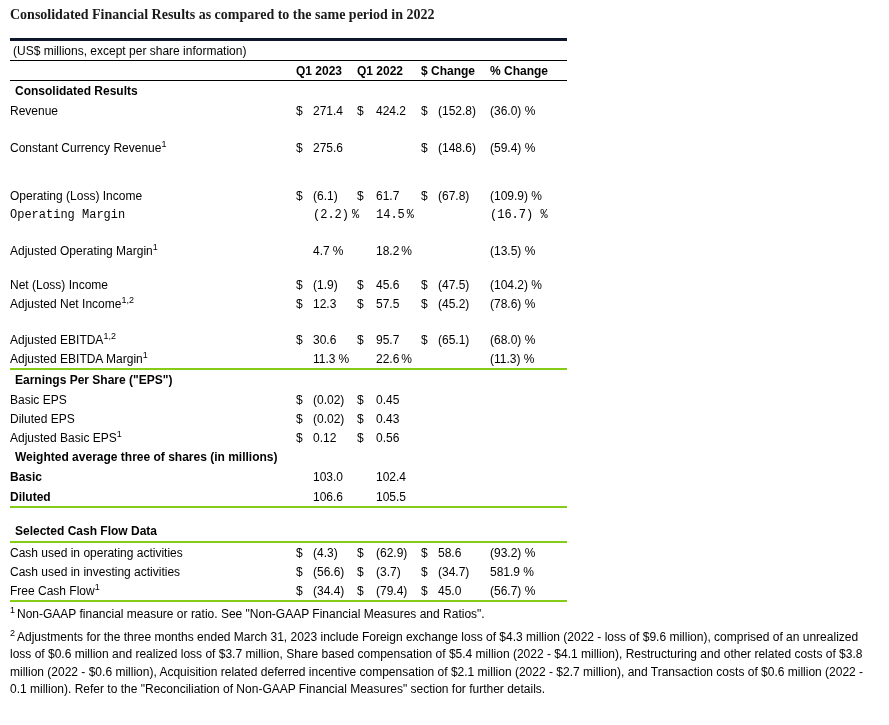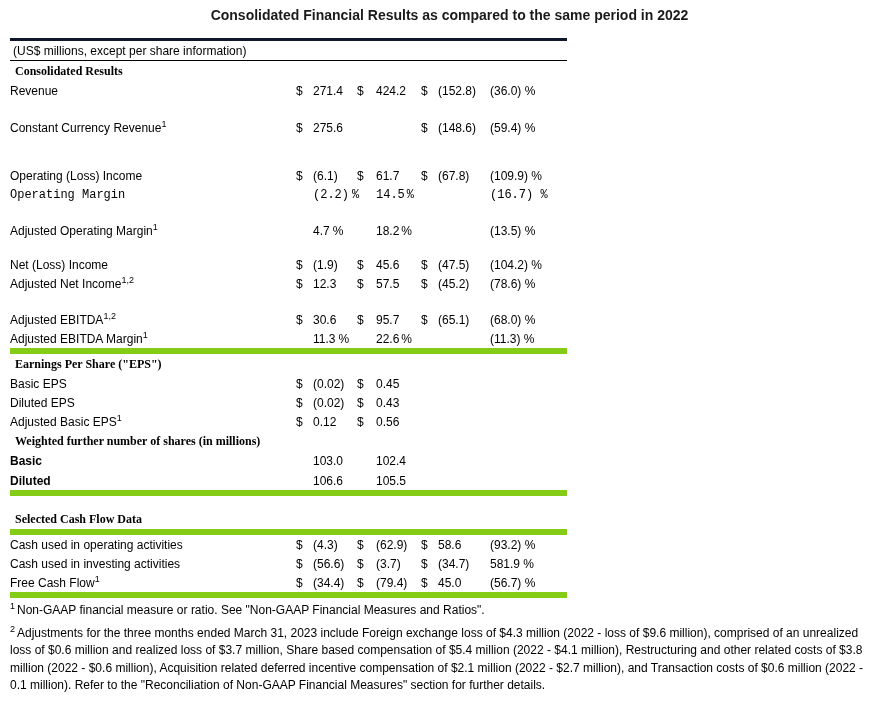--- a/index.html
+++ b/index.html
@@ -1,22 +1,21 @@
 <!DOCTYPE html>
 <html><head>
 <meta charset="utf-8">
 <style>
   html,body{margin:0;padding:0;background:#ffffff;}
   body{width:889px;height:725px;font-family:"Liberation Sans",sans-serif;color:#000000;overflow:hidden;}
 
   .title{
-    font-family:Liberation Sans, sans-serif;
+    font-family:Liberation Serif, serif;
     font-size:14px;font-weight:bold;color:#1a1a1a;
     margin:7px 0 0 10px;
-    text-align:center;
   }
 
   table.fin{
     border-collapse:collapse;table-layout:fixed;
     width:557px;margin:15px 0 0 10px;
     font-size:12px;
   }
   col.c-label{width:286px}
   col.c-d1{width:17px}
   col.c-v1{width:44px}
@@ -33,22 +32,22 @@
   tr.subtitle td{
     border-top:3px solid #0f172a;border-bottom:1px solid #000;
     font-weight:normal;padding-left:3px;
   }
   tr.head th{border-bottom:1px solid #000;font-weight:bold;}
   th.h-center{text-align:center;}
   th.h-right{text-align:right;}
   th.h-chg{padding-right:3px;}
   th.h-pct{padding-right:1px;}
 
-  tr.section td{font-weight:bold;height:20px;padding-left:5px;font-family:Liberation Serif, serif;}
-  tr.line td{border-bottom:6px solid #84cc16;}
+  tr.section td{font-weight:bold;height:20px;padding-left:5px;}
+  tr.line td{border-bottom:2px solid #84cc16;}
   tr.spacer td{height:auto;line-height:0;font-size:0;}
 
   td.lab{padding-left:5px;}
   td.lab.b{font-weight:bold;}
   td.d{text-align:left;}
   td.d2{padding-left:6px;}
   td.d3{padding-left:10px;}
   td.v{text-align:right;}
   .suf{display:inline-block;box-sizing:border-box;text-align:left;}
   td.v1 .suf{width:13px;padding-left:3px;}
@@ -74,20 +73,27 @@
       <col class="c-d2">
     <col class="c-v2">
       <col class="c-d3">
       <col class="c-v3">
       <col class="c-v4">
   </colgroup>
   <thead>
     <tr class="subtitle">
       <td colspan="8">(US$ millions, except per share information)</td>
     </tr>
+    <tr class="head">
+      <th></th>
+      <th colspan="2" class="h-center">Q1 2023</th>
+      <th colspan="2" class="h-center">Q1 2022</th>
+      <th colspan="2" class="h-right h-chg">$ Change</th>
+      <th class="h-right h-pct">% Change</th>
+    </tr>
   </thead>
   <tbody>
       <tr class="section">
         <td colspan="8">Consolidated Results</td>
       </tr>
       <tr class="data">
         <td class="lab">Revenue</td>
         <td class="d d1">$</td>
         <td class="v v1"><span class="num">271.4</span><span class="suf"></span></td>
         <td class="d d2">$</td>
@@ -218,21 +224,21 @@
         <td class="lab">Adjusted Basic EPS<sup>1</sup></td>
         <td class="d d1">$</td>
         <td class="v v1"><span class="num">0.12</span><span class="suf"></span></td>
         <td class="d d2">$</td>
         <td class="v v2"><span class="num">0.56</span><span class="suf"></span></td>
         <td class="d d3"></td>
         <td class="v v3"></td>
         <td class="v v4"></td>
       </tr>
       <tr class="section">
-        <td colspan="8">Weighted further number of shares (in millions)</td>
+        <td colspan="8">Weighted average three of shares (in millions)</td>
       </tr>
       <tr class="data" style="height: 20px;">
         <td class="lab b">Basic</td>
         <td class="d d1"></td>
         <td class="v v1"><span class="num">103.0</span><span class="suf"></span></td>
         <td class="d d2"></td>
         <td class="v v2"><span class="num">102.4</span><span class="suf"></span></td>
         <td class="d d3"></td>
         <td class="v v3"></td>
         <td class="v v4"></td>

